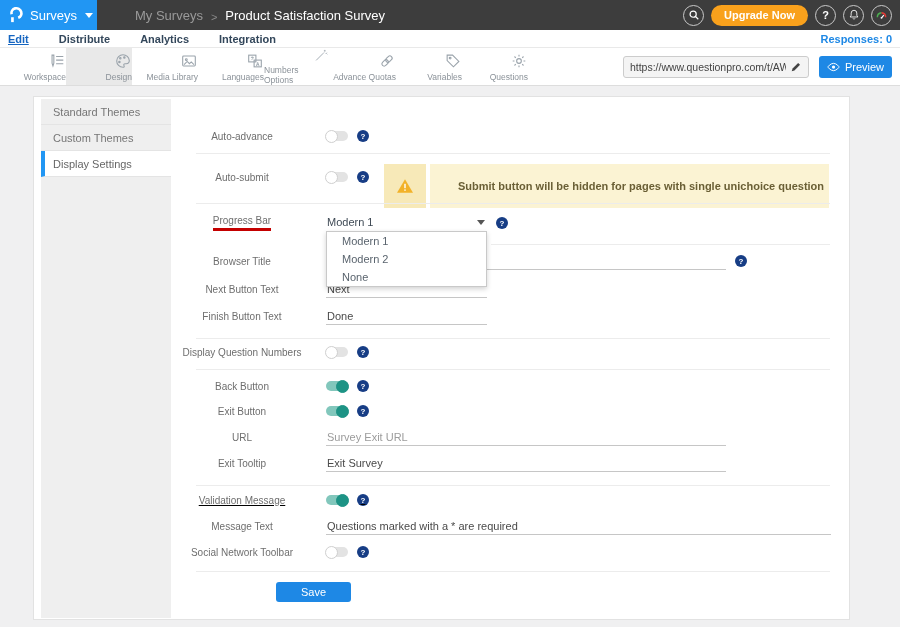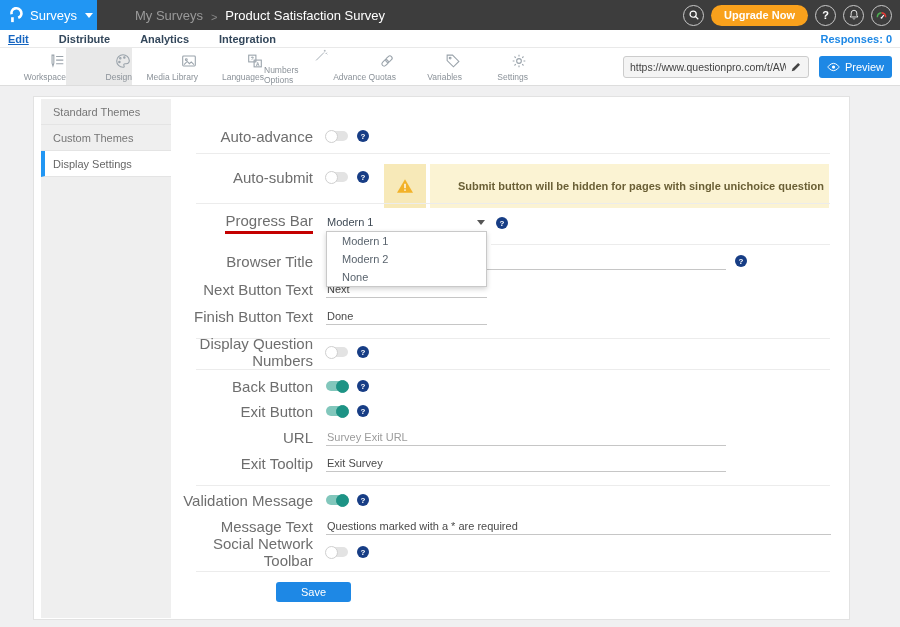--- a/index.html
+++ b/index.html
@@ -39,21 +39,21 @@
   .preview-btn { height:22px; background:#1e88e5; color:#fff; border:none; border-radius:3px; font-size:11px; padding:0 8px; display:flex; align-items:center; gap:5px; cursor:pointer; font-family:"Liberation Sans", sans-serif; }
 
   
   .card { position:absolute; left:33px; top:96px; width:817px; height:524px; background:#fff; border:1px solid #e2e2e2; }
   .sidebar { position:absolute; left:7px; top:2px; width:130px; height:519px; background:#efefef; }
   .side-item { height:26px; line-height:26px; padding-left:12px; font-size:11px; color:#767676; border-bottom:1px solid #e4e4e4; cursor:pointer; }
   .side-item.active { background:#fff; border-left:4px solid #2196f3; padding-left:8px; color:#666; }
 
   .form { position:absolute; left:137px; top:0; width:679px; height:522px; }
   .frow { position:absolute; left:0; width:100%; height:22px; display:flex; align-items:center; }
-  .flabel { width:142px; text-align:right; font-size:15px; color:#6e6e6e; flex:none; }
+  .flabel { width:142px; text-align:center; font-size:10px; color:#6e6e6e; flex:none; }
   .fctrl { margin-left:13px; display:flex; align-items:center; }
   .divider { position:absolute; left:25px; right:20px; border-top:1px solid #ececec; }
 
   
   .toggle { position:relative; width:22px; height:10px; border-radius:5px; background:#e3e3e3; cursor:pointer; flex:none; }
   .toggle .knob { position:absolute; top:-1.5px; width:13px; height:13px; border-radius:50%; background:#fff; border:1px solid #cfcfcf; left:-1px; }
   .toggle.on { background:#82c7bc; }
   .toggle.on .knob { background:#1d9385; border-color:#1d9385; left:auto; right:-1px; }
 
   .help-ic { width:12px; height:12px; border-radius:50%; background:#173d85; color:#fff; font-size:8px; font-weight:bold; display:flex; align-items:center; justify-content:center; margin-left:9px; cursor:pointer; flex:none; }
@@ -188,21 +188,21 @@
         <path d="M3.5 3.5h6l7 7-6 6-7-7z"></path>
         <circle cx="6.8" cy="6.8" r="1"></circle>
       </svg>
     <span class="tool-label">Variables</span>
   </div>
   <div class="tool-item">
     <svg width="18" height="18" viewBox="0 0 20 20">
         <circle cx="10" cy="10" r="2.6"></circle>
         <path d="M10 3v2M10 15v2M3 10h2M15 10h2M5 5l1.4 1.4M13.6 13.6L15 15M15 5l-1.4 1.4M6.4 13.6L5 15"></path>
       </svg>
-    <span class="tool-label">Settings</span>
+    <span class="tool-label">Questions</span>
   </div>
   <div class="toolbar-right">
     <div class="url-box">
       <span class="url-text">https://www.questionpro.com/t/AW22Zh44</span>
       <svg class="pencil-ic" width="12" height="12" viewBox="0 0 14 14">
           <path d="M2 12l1-3.2 6.5-6.5 2.2 2.2L5.2 11z" fill="#444"></path>
         </svg>
     </div>
     <button class="preview-btn">
       <svg width="13" height="10" viewBox="0 0 16 11">
@@ -337,21 +337,21 @@
     </div>
 
     <div class="frow" style="top:355px;">
       <span class="flabel">Exit Tooltip</span>
       <span class="fctrl">
         <input class="uinput w400" value="Exit Survey" style="">
       </span>
     </div>
     <div class="divider" style="top:388px;"></div>
 
-    <div class="frow" style="top:392px;">
+    <div class="frow" style="top:392px;text-decoration:underline;">
       <span class="flabel">Validation Message</span>
       <span class="fctrl">
         <span class="toggle on">
             <span class="knob"></span>
           </span>
         <span class="help-ic">?</span>
       </span>
     </div>
 
     <div class="frow" style="top:418px;">

